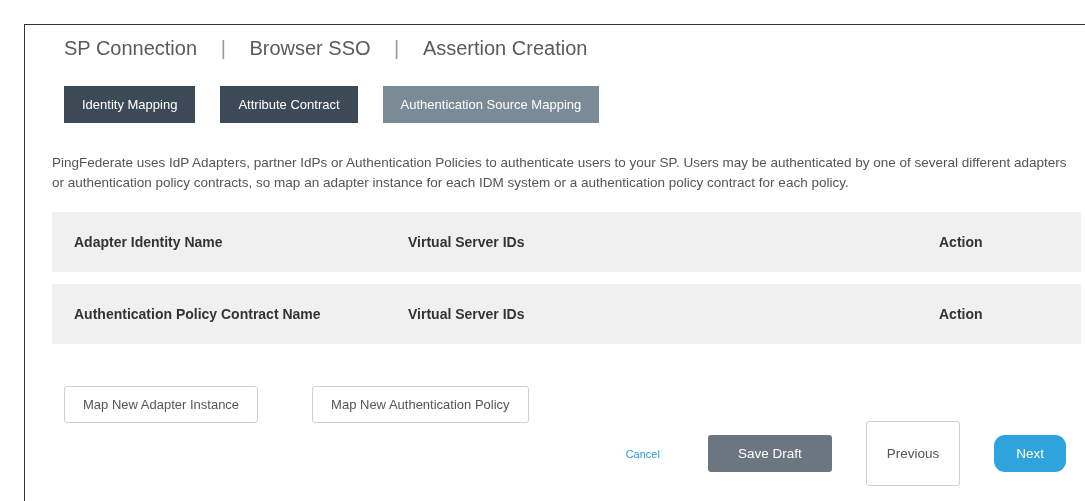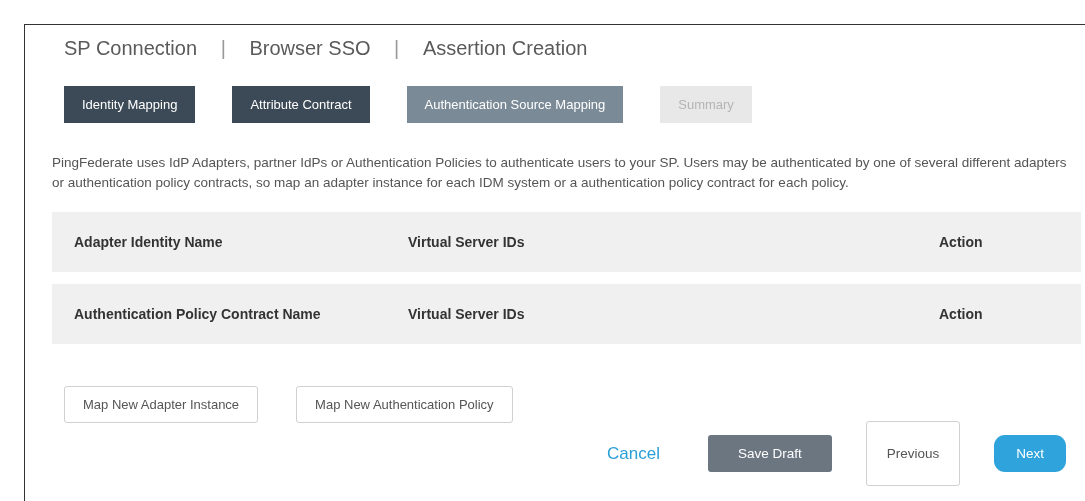--- a/index.html
+++ b/index.html
@@ -23,21 +23,21 @@
       margin-bottom: 14px;
       margin-top: 2px;
     }
     .breadcrumb .sep {
       color: #999;
       margin: 0 6px;
       font-weight: 300;
     }
     .tabs {
       display: flex;
-      gap: 13px;
+      gap: 1px;
       margin-bottom: 18px;
     }
     .tab {
       padding: 11px 18px;
       font-size: 13px;
       color: #fff;
       cursor: pointer;
       white-space: nowrap;
     }
     .tab.dark {
@@ -71,21 +71,21 @@
     }
     .col-vsid {
       flex: 1;
     }
     .col-action {
       flex: 0 0 120px;
     }
     .action-buttons {
       margin-top: 30px;
       display: flex;
-      gap: 14px;
+      gap: 30px;
       align-items: center;
     }
     .btn-outline {
       background: #fff;
       border: 1px solid #d0d0d0;
       border-radius: 3px;
       padding: 10px 18px;
       font-size: 13px;
       color: #555;
       cursor: pointer;
@@ -95,21 +95,21 @@
       bottom: 14px;
       right: 18px;
       display: flex;
       align-items: center;
       gap: 10px;
     }
     .btn-cancel {
       background: transparent;
       border: none;
       color: #2a9fd6;
-      font-size: 17px;
+      font-size: 11px;
       cursor: pointer;
       padding: 10px 14px;
     }
     .btn-save {
       background: #6b7680;
       color: #fff;
       border: none;
       border-radius: 3px;
       padding: 11px 30px;
       font-size: 13.5px;
@@ -142,21 +142,20 @@
   <span class="sep">|</span>
   <span>Browser SSO</span>
   <span class="sep">|</span>
   <span>Assertion Creation</span>
 </div>
 
 <div class="tabs">
   <div class="tab dark">Identity Mapping</div>
   <div class="tab dark">Attribute Contract</div>
   <div class="tab active">Authentication Source Mapping</div>
-  <div class="tab disabled">Summary</div>
 </div>
 
 <p class="description">PingFederate uses IdP Adapters, partner IdPs or Authentication Policies to authenticate users to your SP. Users may be authenticated by one of several different adapters or authentication policy contracts, so map an adapter instance for each IDM system or a authentication policy contract for each policy.</p>
 
 <div class="table-header">
   <div class="col-name">Adapter Identity Name</div>
   <div class="col-vsid">Virtual Server IDs</div>
   <div class="col-action">Action</div>
 </div>
 

